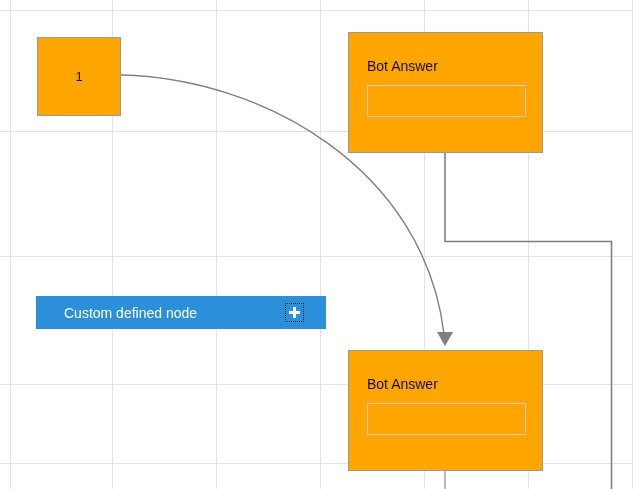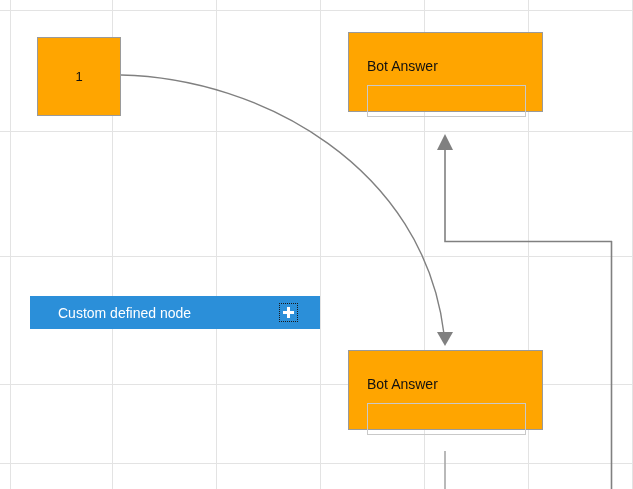--- a/index.html
+++ b/index.html
@@ -42,21 +42,21 @@
     justify-content: center;
   }
   .node-start-label {
     font-size: 13px;
     color: #111111;
     line-height: 1;
   }
   .node-bot {
     left: 348px;
     width: 195px;
-    height: 80px;
+    height: 121px;
     padding: 12px;
   }
   .node-bot-top { top: 32px; }
   .node-bot-bottom { top: 350px; }
   .node-bot-title {
     position: absolute;
     left: 18px;
     top: 26px;
     font-size: 14px;
     color: #111111;
@@ -68,21 +68,21 @@
     top: 52px;
     width: 159px;
     height: 32px;
     box-sizing: border-box;
     border: 1px solid #c9c9c9;
     background: transparent;
   }
 
   .palette-item {
     position: absolute;
-    left: 30px;
+    left: 36px;
     top: 296px;
     width: 290px;
     height: 33px;
     background: #2b8fd9;
     display: flex;
     align-items: center;
     box-sizing: border-box;
   }
   .palette-label {
     color: #ffffff;

